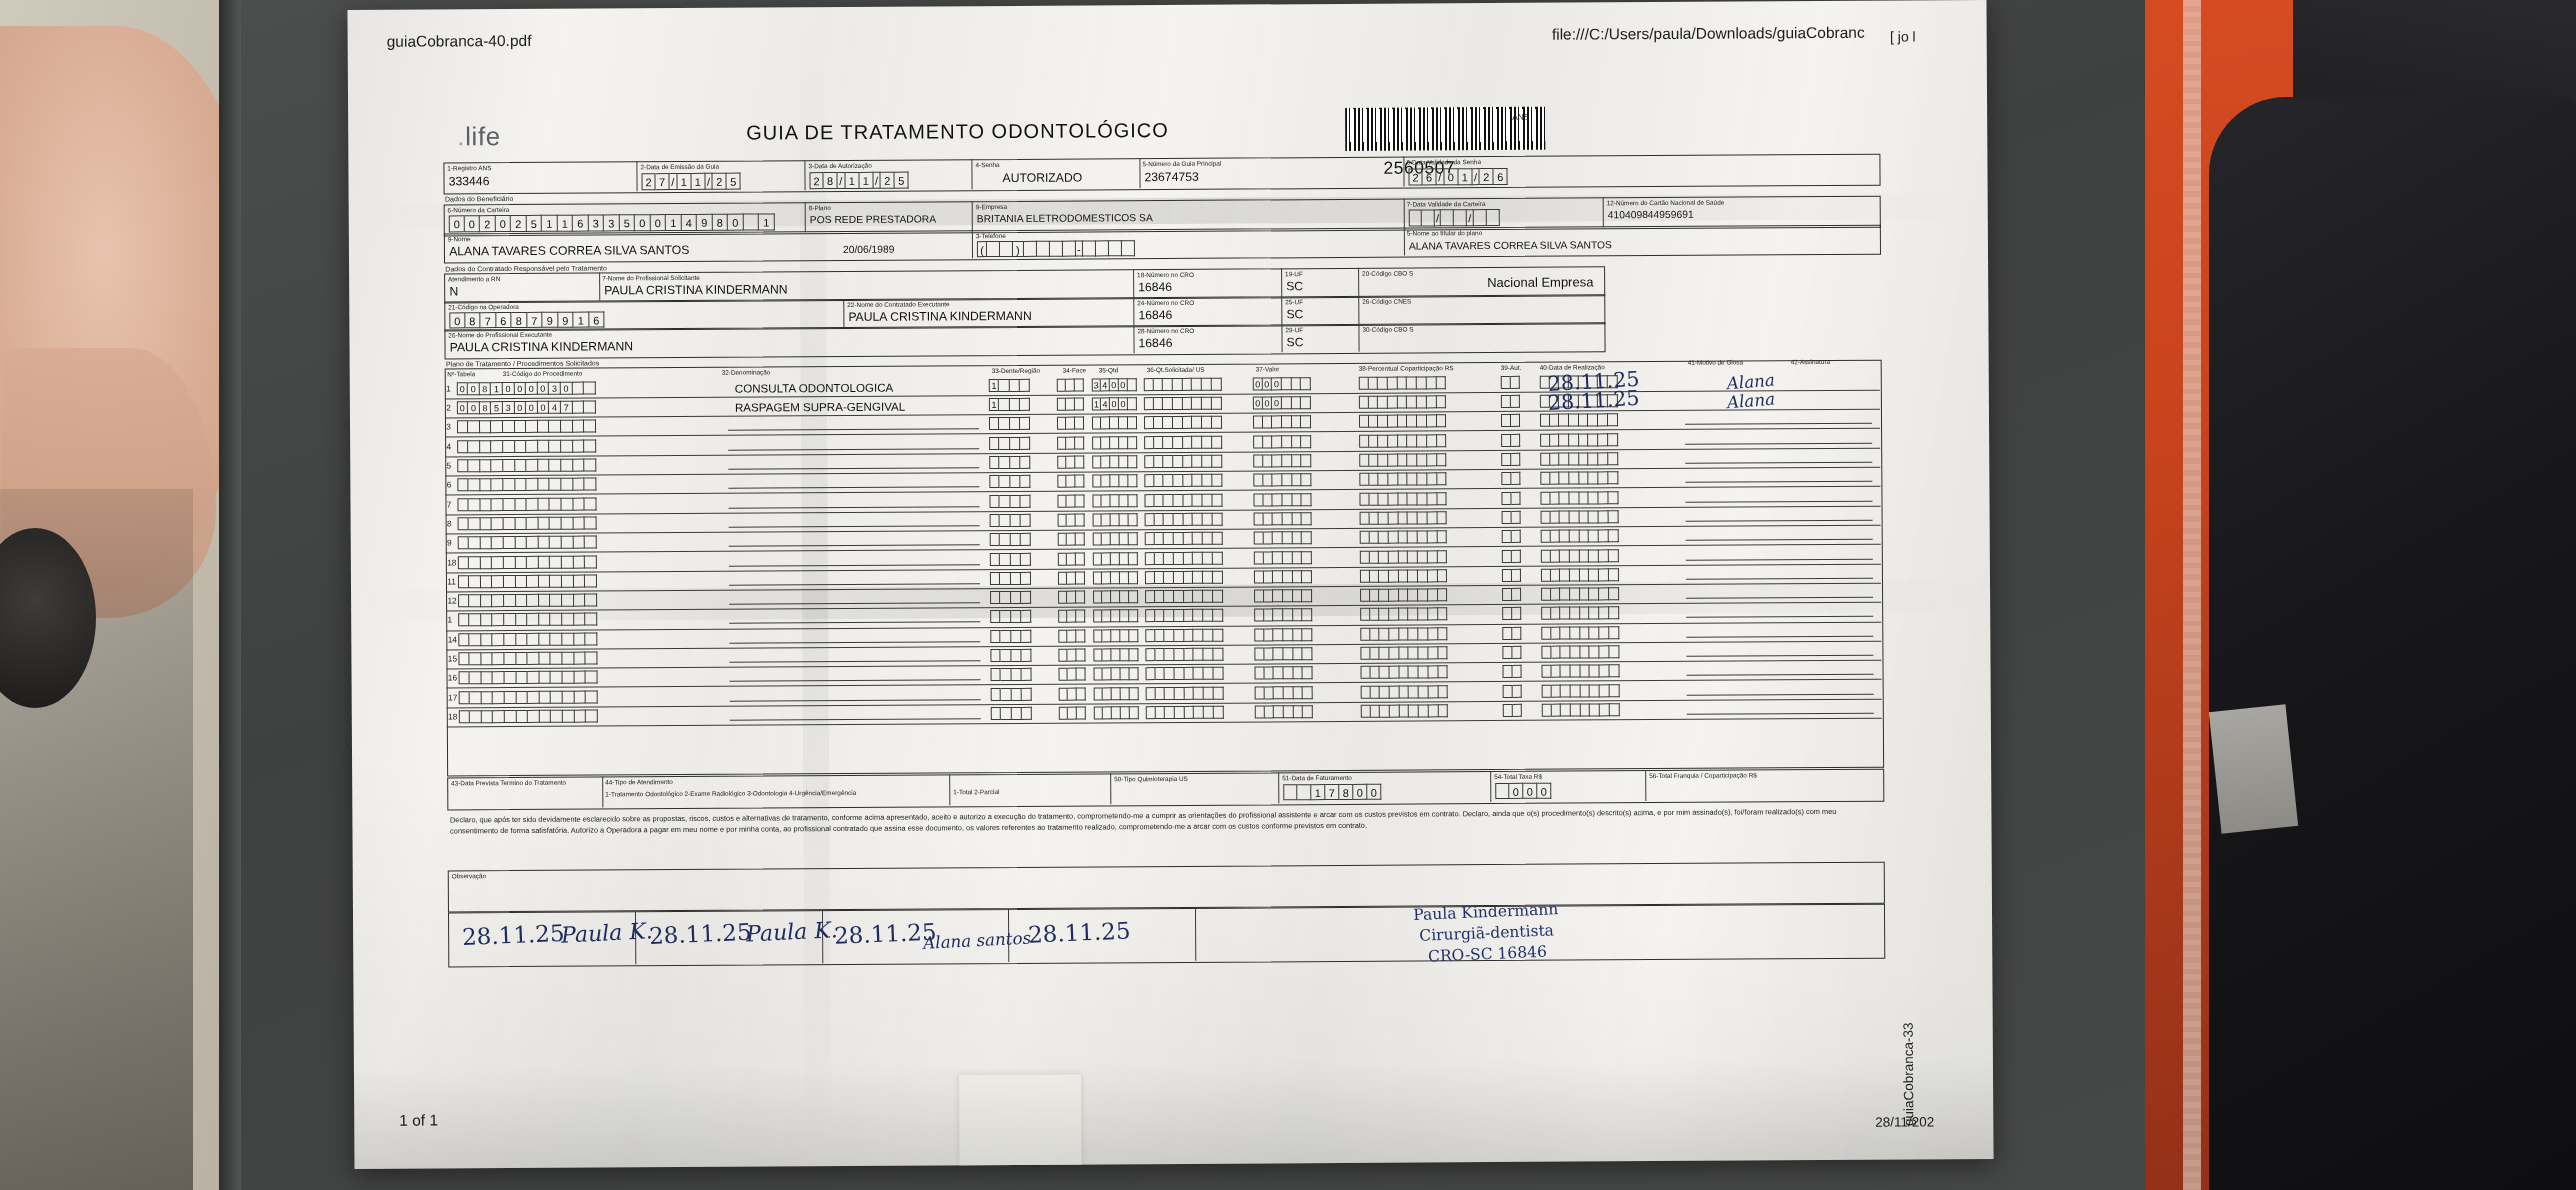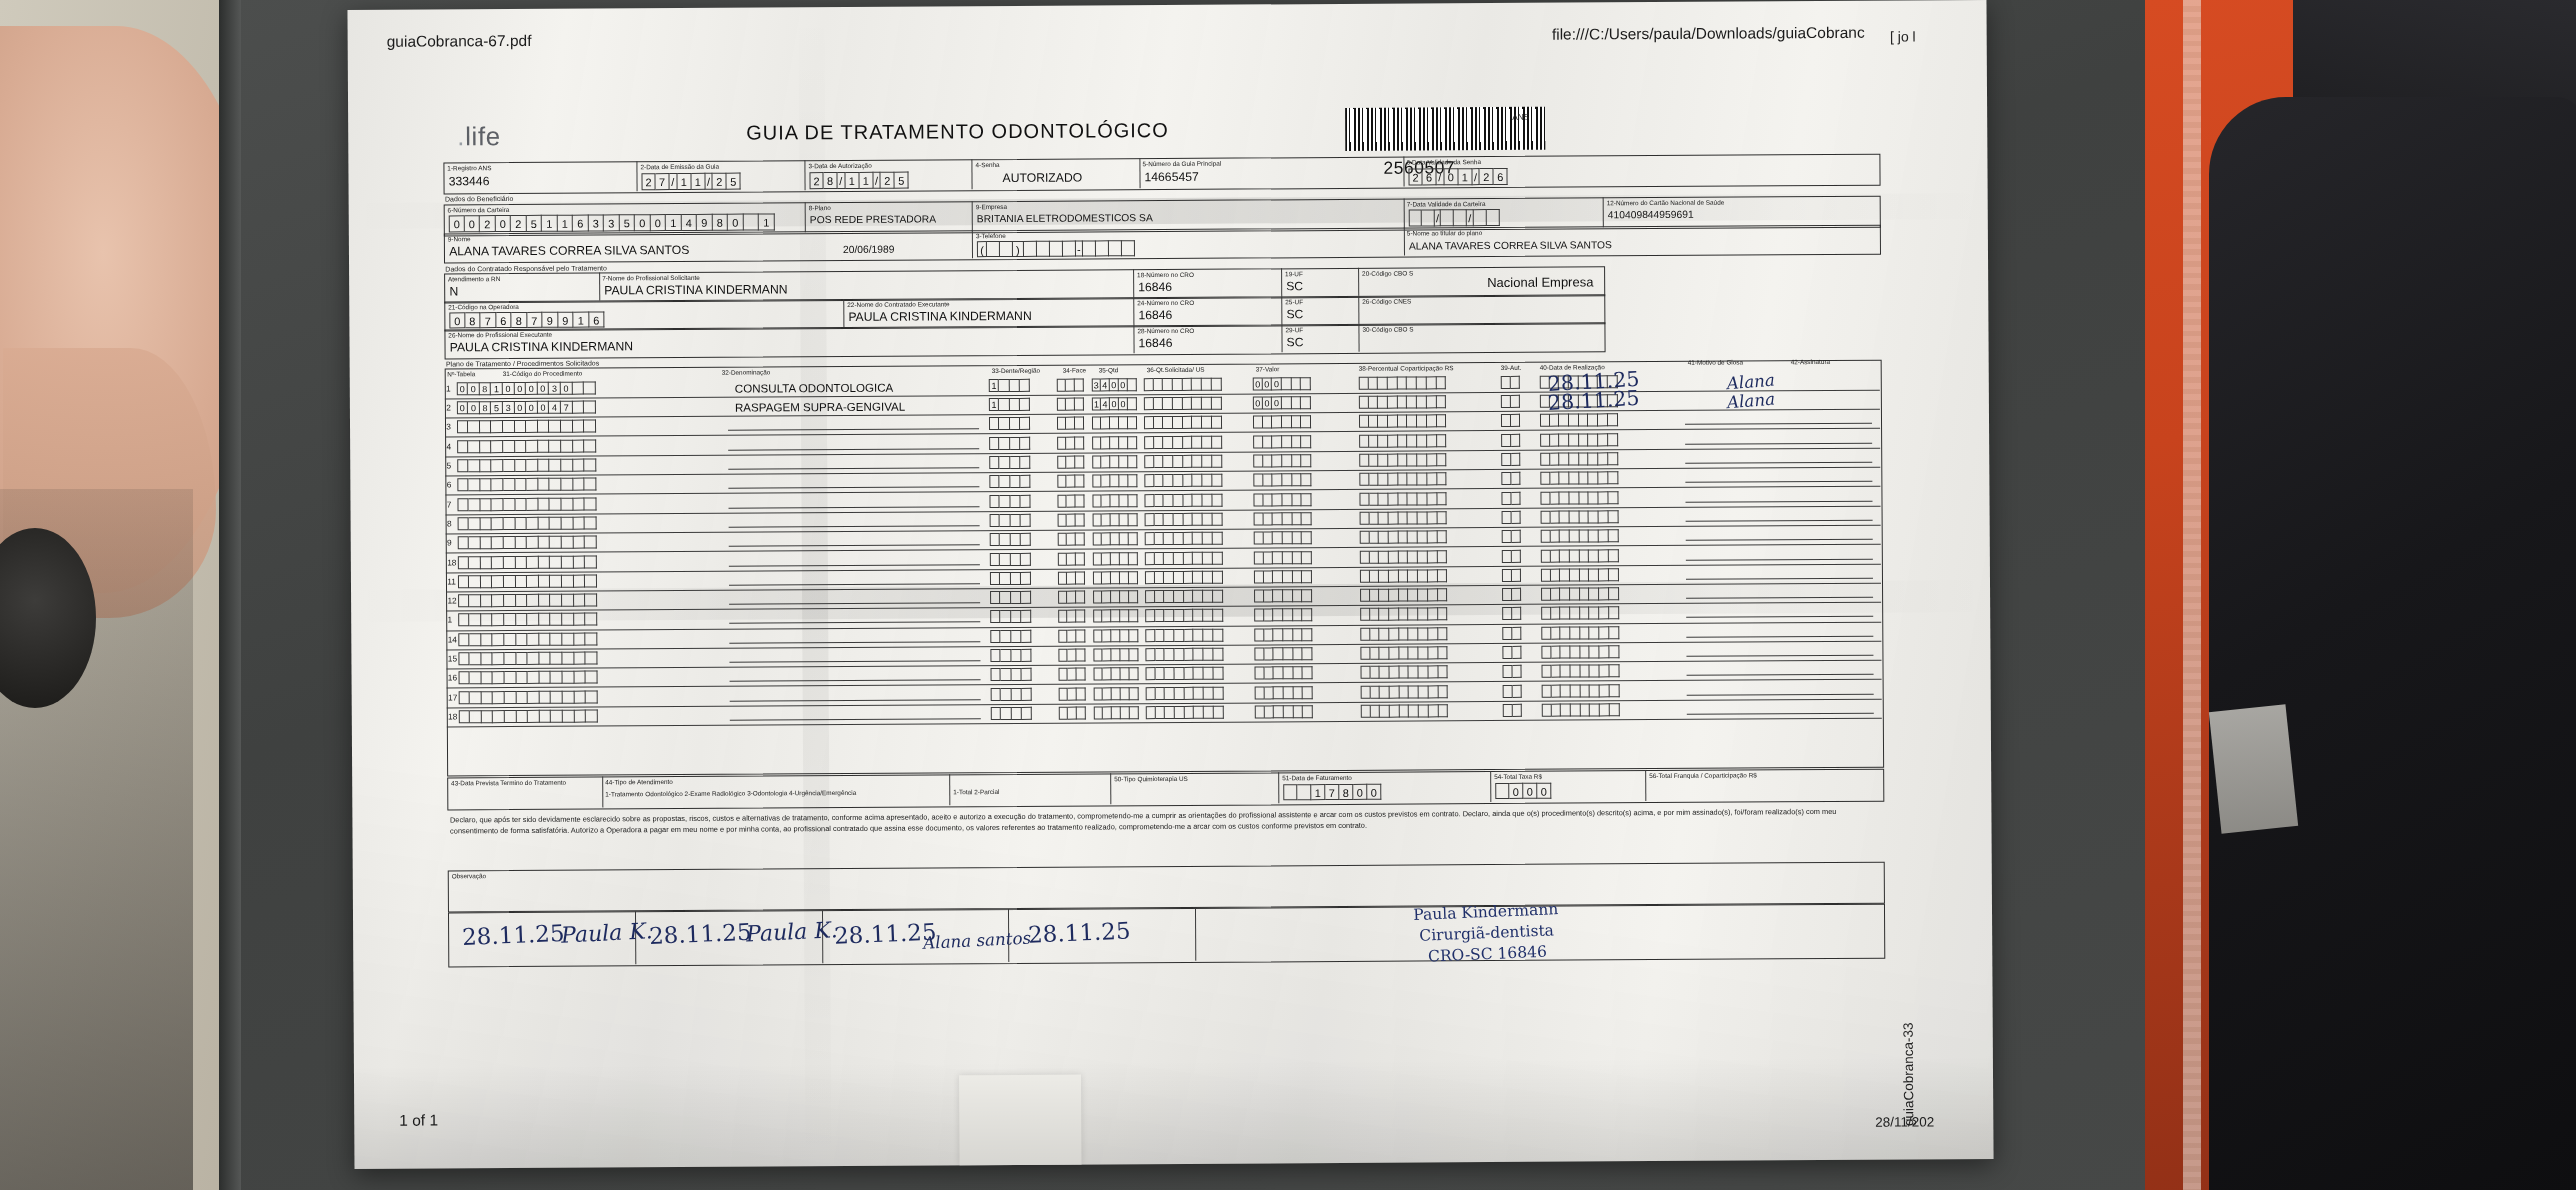--- a/index.html
+++ b/index.html
@@ -132,21 +132,21 @@
   <div class="bg-bag2"></div>
   <div class="bg-bag"></div>
   <div class="bg-white-strip"></div>
 
   <div class="paper">
 
     <div class="crease" style="left:0;top:193px;width:1639px;height:26px;"></div>
     <div class="crease" style="left:0;top:580px;width:1639px;height:32px;"></div>
     <div class="crease" style="left:451px;top:0;width:26px;height:1159px;background:linear-gradient(180deg,rgba(0,0,0,0),rgba(0,0,0,.06),rgba(0,0,0,0));"></div>
 
-    <div class="pp-hdr pp-left">guiaCobranca-67.pdf</div>
+    <div class="pp-hdr pp-left">guiaCobranca-40.pdf</div>
     <div class="pp-hdr pp-right">file:///C:/Users/paula/Downloads/guiaCobranc</div>
     <div class="pp-pg">[ jo  l</div>
     <div class="pp-foot-left">1 of 1</div>
     <div class="pp-foot-right">guiaCobranca-33</div>
     <div class="pp-date">28/11/202</div>
 
     <div class="whitepatch"></div>
 
     <div class="form">
 
@@ -187,21 +187,21 @@
           <i style="width:14px">1</i>
           <i style="width:7.7px">/</i>
           <i style="width:14px">2</i>
           <i style="width:14px">5</i>
       </div>
 
       <div class="lbl" style="left:532px;top:60px;">4-Senha</div>
       <div class="val" style="left:559px;top:70px;">AUTORIZADO</div>
 
       <div class="lbl" style="left:699px;top:60px;">5-Número da Guia Principal</div>
-      <div class="val" style="left:701px;top:70px;">14665457</div>
+      <div class="val" style="left:701px;top:70px;">23674753</div>
 
       <div class="lbl" style="left:963px;top:60px;">6-Data Validade da Senha</div>
       <div class="comb" style="left:965px;top:70px;height:16.7px;">
         <i style="width:14px">2</i>
           <i style="width:14px">6</i>
           <i style="width:7.7px">/</i>
           <i style="width:14px">0</i>
           <i style="width:14px">1</i>
           <i style="width:7.7px">/</i>
           <i style="width:14px">2</i>

